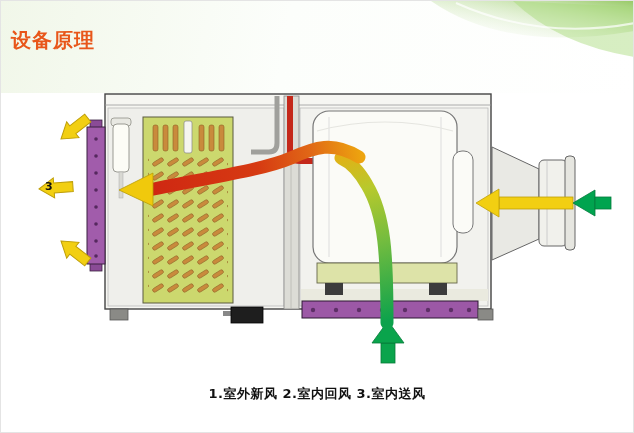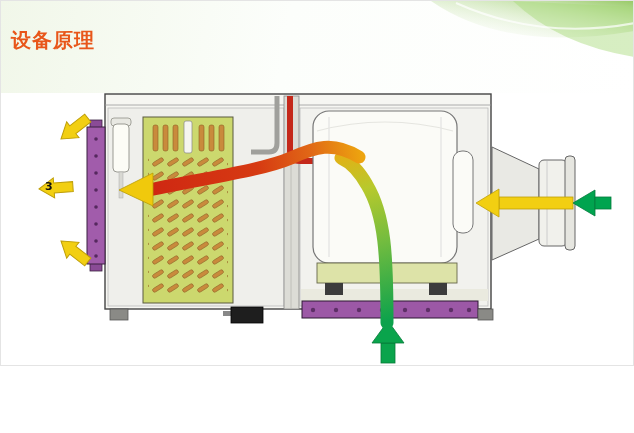--- a/index.html
+++ b/index.html
@@ -1,17 +1,17 @@
 <!DOCTYPE html>
 <html><head>
 <meta charset="utf-8">
 <style>
   html,body { margin:0; padding:0; background:#ffffff; }
   .page {
-    position:relative; width:634px; height:366px;
+    position:relative; width:634px; height:433px;
     background:#ffffff; overflow:hidden;
     font-family:"DejaVu Sans","Liberation Sans",sans-serif;
     border:1px solid #e4e4e4; box-sizing:border-box;
   }
   .header-tint {
     position:absolute; top:0; left:0; right:0; height:92px;
     background:linear-gradient(100deg,#f1f7e9 0%,#fcfefb 45%,#ffffff 100%);
   }
   .page-title {
     position:absolute; left:10px; top:26px;
@@ -178,14 +178,15 @@
         <polygon points="0,0 15,-10 15,-5 34,-5 34,5 15,5 15,10" fill="#f2cf12" stroke="#bf9f08" stroke-width="1"></polygon>
       </g>
       <g transform="translate(60,240) rotate(38)">
         <polygon points="0,0 15,-10 15,-5 34,-5 34,5 15,5 15,10" fill="#f2cf12" stroke="#bf9f08" stroke-width="1"></polygon>
       </g>
     </g>
   </svg>
 
   <div class="page-title">设备原理</div>
   <div class="flow3-label">3</div>
+  <div class="caption">1.室外新风 2.室内回风 3.室内送风</div>
 
 </div>
 
 </body></html>

